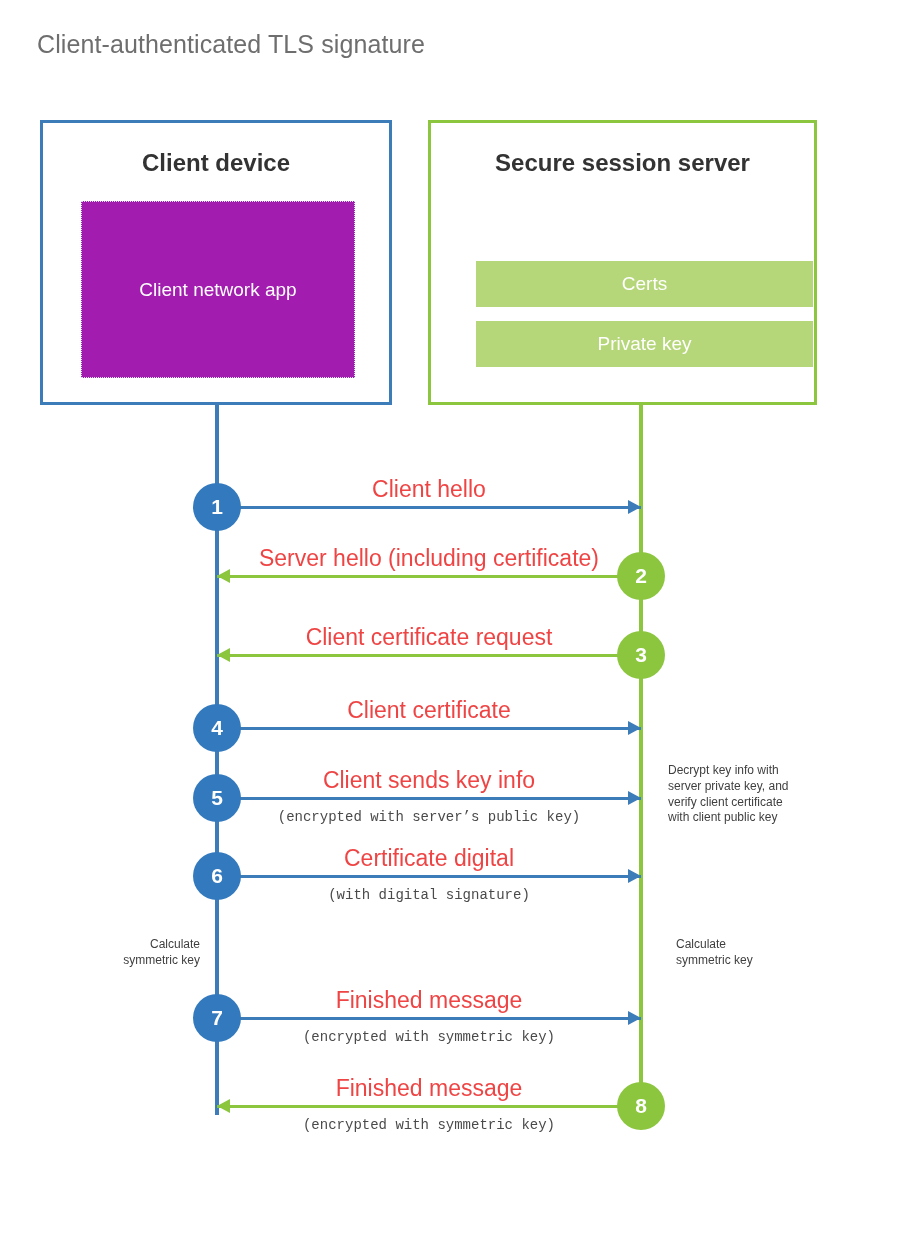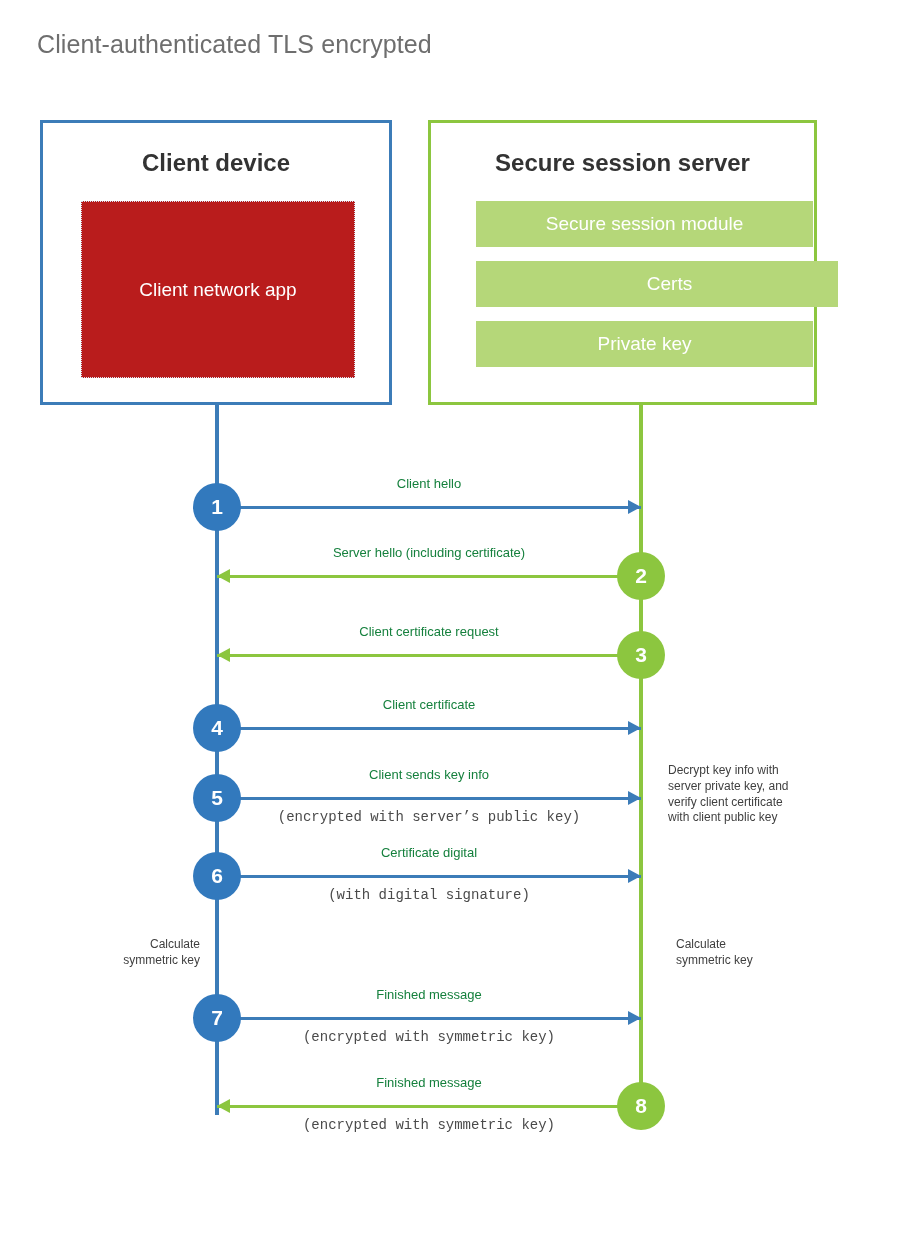--- a/index.html
+++ b/index.html
@@ -59,21 +59,21 @@
     color: #333333;
   }
 
   
   .client-app {
     position: absolute;
     left: 38px;
     top: 78px;
     width: 274px;
     height: 177px;
-    background: #b91c1c;
+    background: #a21caf;
     border: 1px dotted #d6e4f2;
     box-sizing: border-box;
     display: flex;
     align-items: center;
     justify-content: center;
     text-align: center;
     color: #ffffff;
     font-size: 19px;
     font-weight: 400;
     line-height: 1.32;
@@ -85,21 +85,21 @@
     height: 46px;
     background: #b5d779;
     display: flex;
     align-items: center;
     justify-content: center;
     color: #ffffff;
     font-size: 19px;
     font-weight: 400;
   }
   .server-mod.m0 { top: 78px; }
-  .server-mod.m1 { top: 138px; padding-left: 25px; }
+  .server-mod.m1 { top: 138px; }
   .server-mod.m2 { top: 198px; }
 
   
   .lifeline {
     position: absolute;
     width: 4px;
   }
   .lifeline.client-line {
     left: 215px;
     top: 403px;
@@ -135,22 +135,22 @@
     height: 0;
     border-top: 7.5px solid transparent;
     border-bottom: 7.5px solid transparent;
   }
   .arrow-head.right.blue  { border-left: 13px solid #3c7cb8; }
   .arrow-head.left.green  { border-right: 13px solid #8cc63f; }
 
   .msg-label {
     position: absolute;
     text-align: center;
-    font-size: 13px;
-    color: #15803d;
+    font-size: 23px;
+    color: #ef4444;
     white-space: nowrap;
     top: -30px;
   }
   .msg-sublabel {
     position: absolute;
     text-align: center;
     font-size: 14px;
     color: #4a4a4a;
     white-space: nowrap;
     top: 12px;
@@ -179,30 +179,29 @@
     font-size: 12px;
     line-height: 1.32;
     color: #3f3f3f;
   }
   .note.right-align { text-align: right; }
   .note.left-align  { text-align: left; }
 </style>
 </head>
 <body>
 
-<div class="diagram-title">Client-authenticated TLS encrypted</div>
+<div class="diagram-title">Client-authenticated TLS signature</div>
 
 <div class="actor-box client">
   <div class="actor-title">Client device</div>
   <div class="client-app">Client network app</div>
 </div>
 
 <div class="actor-box server">
   <div class="actor-title">Secure session server</div>
-  <div class="server-mod m0">Secure session module</div>
   <div class="server-mod m1">Certs</div>
   <div class="server-mod m2">Private key</div>
 </div>
 
 <div class="lifeline client-line"></div>
 <div class="lifeline server-line"></div>
 
 <div id="messages-layer">
     <div class="msg" style="top: 506px;">
       <div class="msg-line blue" style="left: 217px; width: 424px;"></div>

